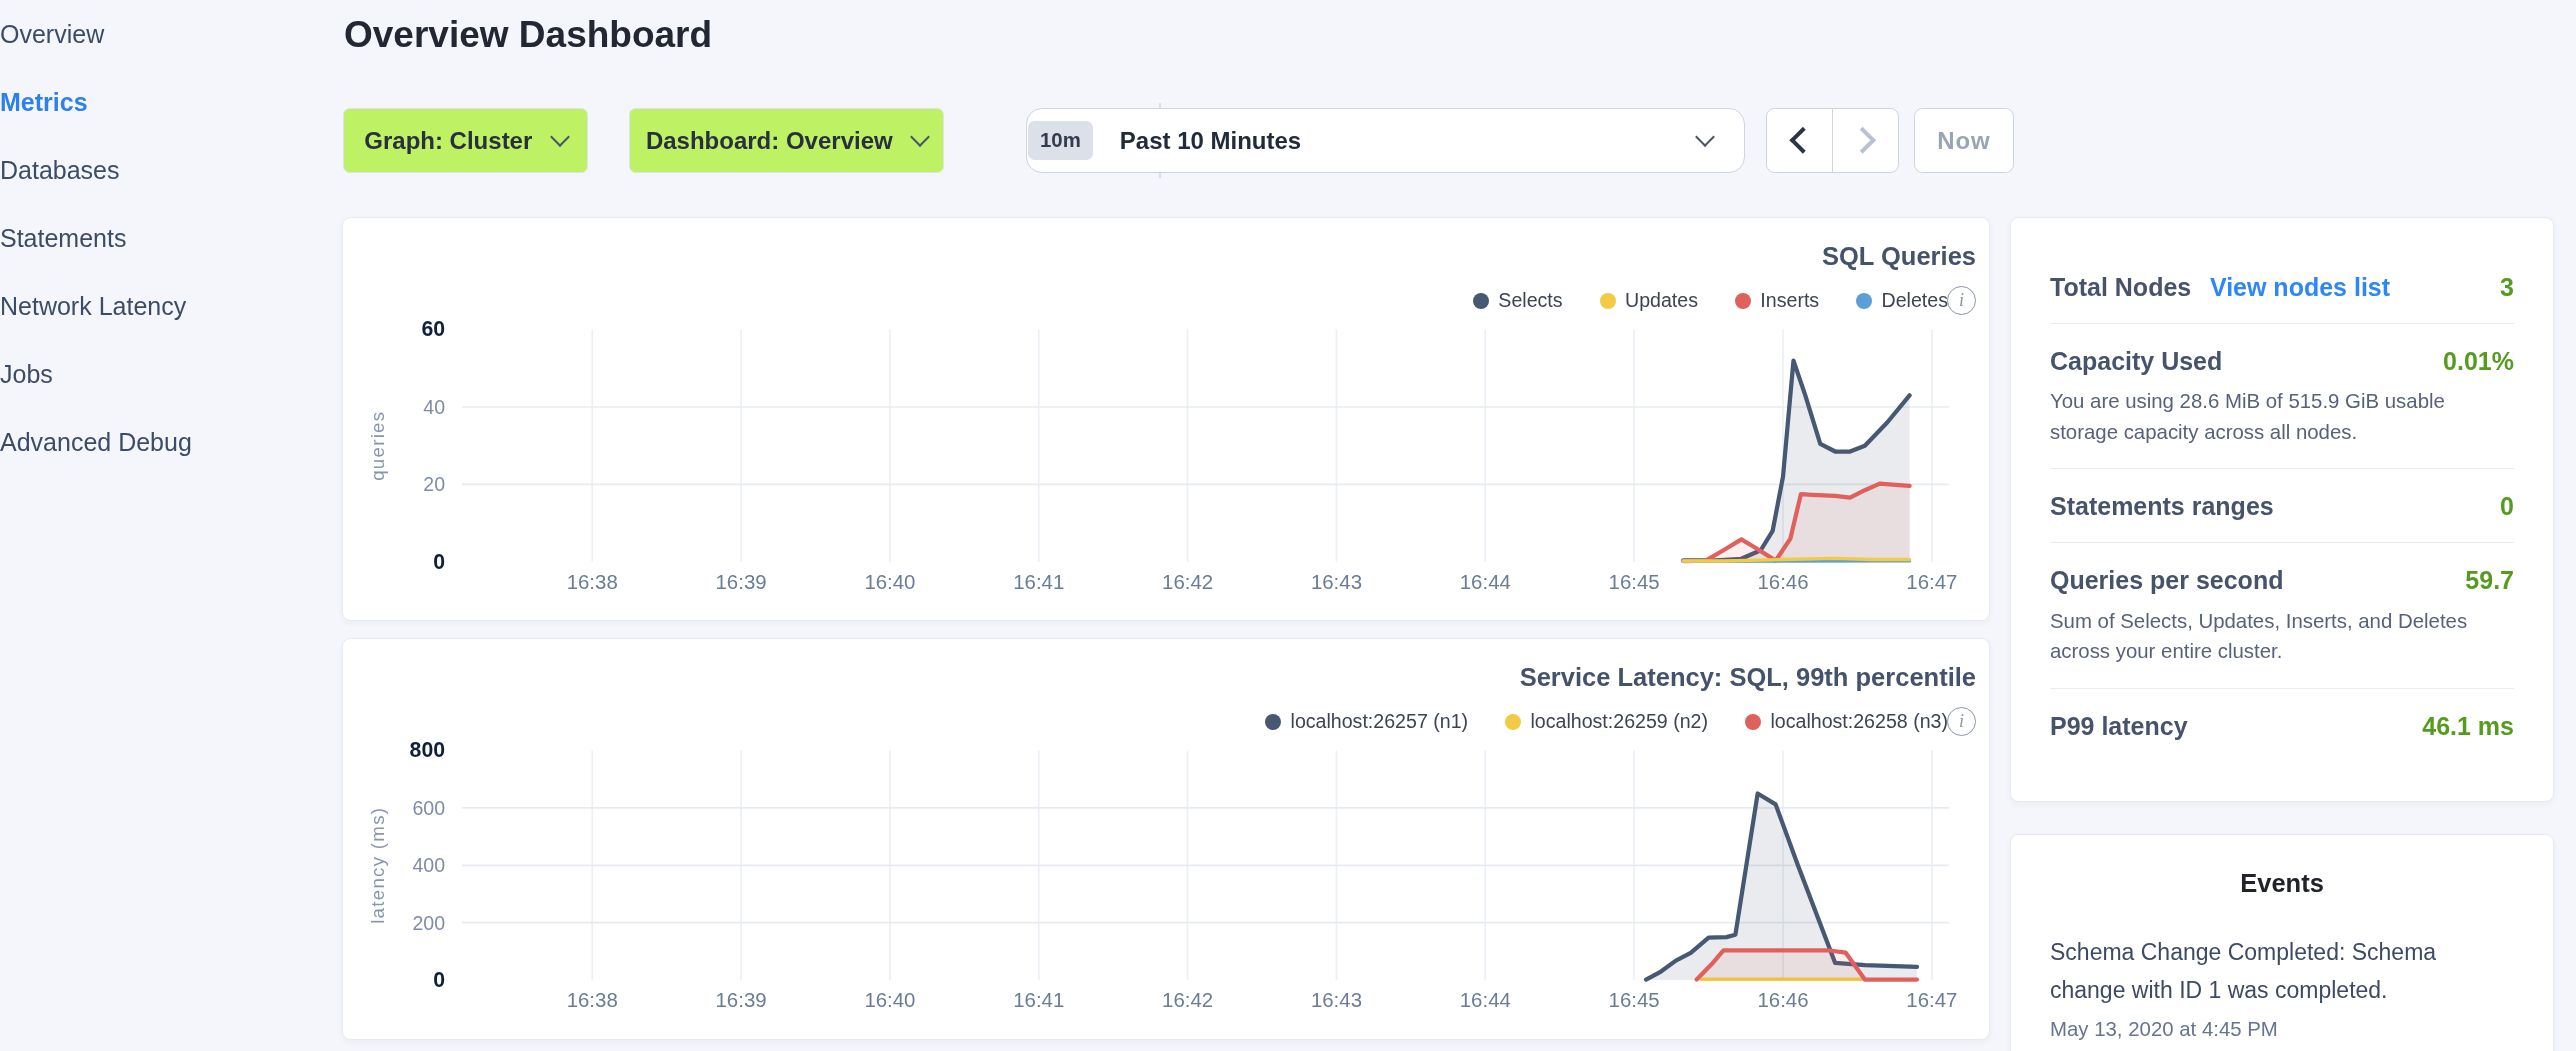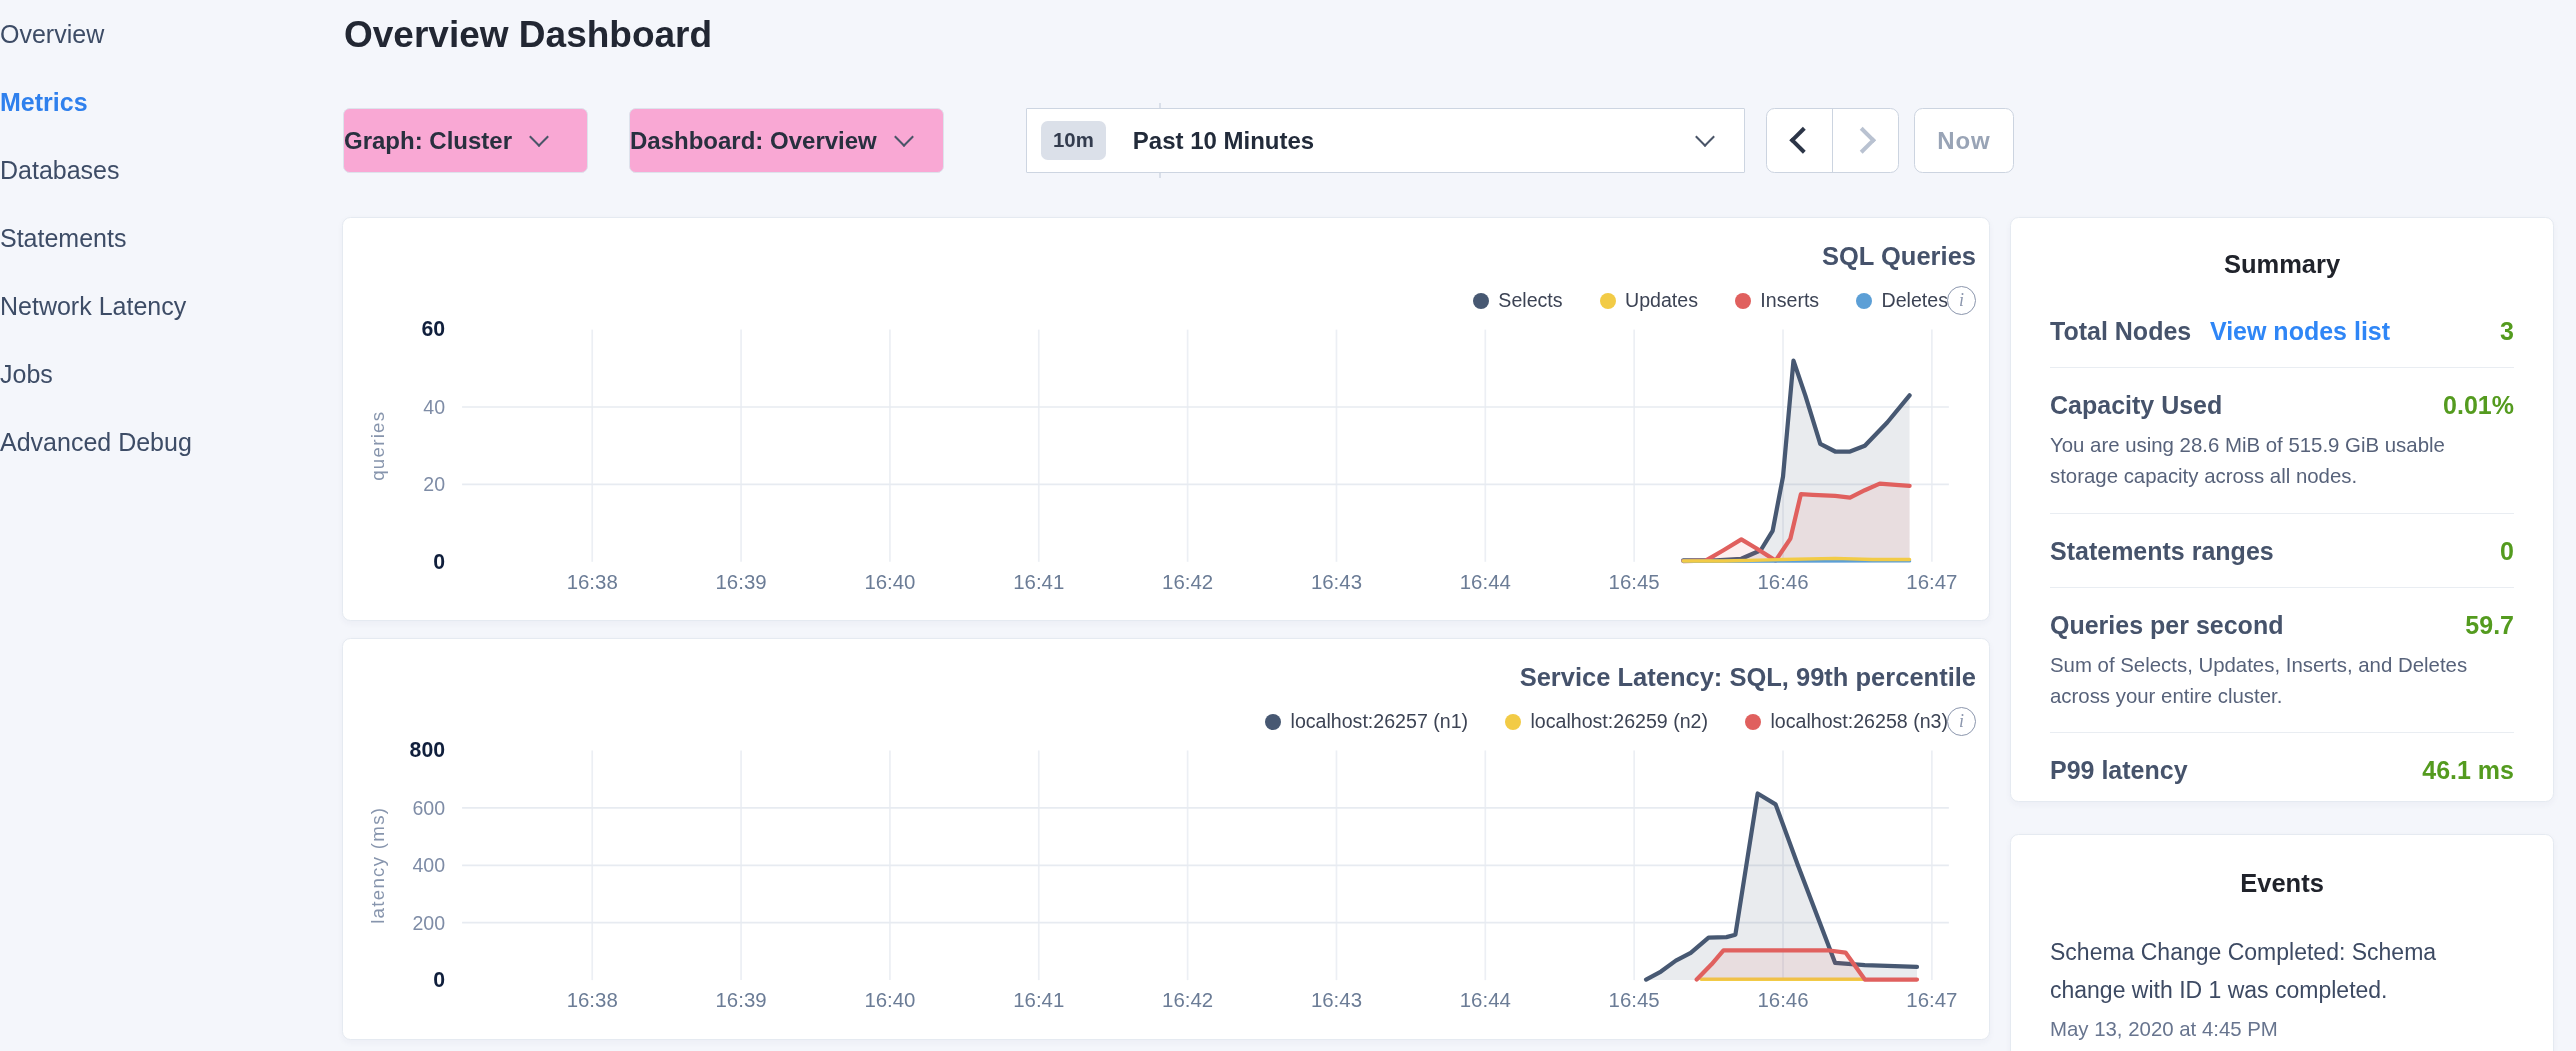--- a/index.html
+++ b/index.html
@@ -8,32 +8,32 @@
 
   
   .sidebar { position:absolute; left:0; top:0; width:340px; }
   .nav-item { height:68px; display:flex; align-items:center; 
               font-size:25px; font-weight:500; color:#3d4c66; cursor:pointer; }
   .nav-item.active { color:#2f80ed; font-weight:700; }
 
   
   .page-title { position:absolute; left:344px; top:13.6px; font-size:37px; font-weight:600;
                 color:#222733; }
-  .dd { position:absolute; top:108px; height:65px; background:#f9a8d4; border:1.7px solid #dde3ec;
-        border-radius:6.8px; display:flex; align-items:center; gap:20.4px;
+  .dd { position:absolute; top:108px; height:65px; background:#bef264; border:1.7px solid #dde3ec;
+        border-radius:6.8px; display:flex; align-items:center; justify-content:center; gap:20.4px;
         font-size:24px; font-weight:700; color:#28303f; box-sizing:border-box; cursor:pointer; }
   .dd1 { left:343px; width:245px; }
   .dd2 { left:629px; width:315px; }
   .caret { width:12px; height:12px; border-right:2.6px solid #4a5568; border-bottom:2.6px solid #4a5568;
            transform:rotate(45deg); margin-top:-6.8px; }
   .vdiv { position:absolute; left:1159px; top:103px; width:1.7px; height:75px; background:#d9dfe9; }
 
   .timesel { position:absolute; left:1026px; top:108px; width:719px; height:65px; background:#fff;
-             border:1.7px solid #cdd5e1; border-radius:1px; box-sizing:border-box; display:flex;
-             align-items:center; padding:0 32px 0 14px; cursor:pointer; }
+             border:1.7px solid #cdd5e1; border-radius:16px; box-sizing:border-box; display:flex;
+             align-items:center; padding:0 32px 0 1px; cursor:pointer; }
   .time-badge { background:#dbe0e9; border-radius:6.8px; padding:7.7px 12px; font-size:20.4px;
                 font-weight:700; color:#333c4e; }
   .time-label { margin-left:27px; font-size:24px; font-weight:700; color:#222b3a; flex:1; }
 
   .navgroup { position:absolute; left:1766px; top:108px; width:133px; height:65px; background:#fff;
               border:1.7px solid #ccd4e0; border-radius:8.5px; box-sizing:border-box; display:flex; }
   .navgroup .half { flex:1; display:flex; align-items:center; justify-content:center; cursor:pointer; }
   .navgroup .half.prev { border-right:1.7px solid #ccd4e0; }
   .chev { width:14.5px; height:14.5px; border-right:4.3px solid #2c3547; border-bottom:4.3px solid #2c3547; }
   .chev.left  { transform:rotate(135deg); margin-left:6.8px; }
@@ -225,21 +225,20 @@
         <text x="48" y="266" text-anchor="middle" font-size="22" fill="#8795ad" letter-spacing="1.5" transform="rotate(-90 48 266)" font-family="Liberation Sans, sans-serif">latency (ms)</text>
         <path d="M1532.0 400.3 L1549.5 390.9 L1567.0 378.1 L1584.5 368.9 L1605.5 351.1 L1626.5 350.4 L1637.0 347.7 L1663.2 181.6 L1684.3 194.4 L1710.5 266.0 L1754.3 380.8 L1789.2 383.4 L1850.5 385.5 L1850.5 401 L1532.0 401 Z" fill="rgba(71,88,114,0.12)" stroke="none"></path>
         <path d="M1532.0 400.3 L1549.5 390.9 L1567.0 378.1 L1584.5 368.9 L1605.5 351.1 L1626.5 350.4 L1637.0 347.7 L1663.2 181.6 L1684.3 194.4 L1710.5 266.0 L1754.3 380.8 L1789.2 383.4 L1850.5 385.5" fill="none" stroke="#475872" stroke-width="5" stroke-linejoin="round" stroke-linecap="round"></path>
         <path d="M1596.8 400.0 L1789.2 400.0" fill="none" stroke="#f2cb46" stroke-width="4" stroke-linejoin="round" stroke-linecap="round"></path>
         <path d="M1591.5 400.3 L1609.0 382.4 L1623.0 365.9 L1745.5 365.9 L1766.5 368.6 L1789.2 400.3 L1850.5 400.3 L1850.5 401 L1591.5 401 Z" fill="rgba(224,96,94,0.10)" stroke="none"></path>
         <path d="M1591.5 400.3 L1609.0 382.4 L1623.0 365.9 L1745.5 365.9 L1766.5 368.6 L1789.2 400.3 L1850.5 400.3" fill="none" stroke="#e0605e" stroke-width="5" stroke-linejoin="round" stroke-linecap="round"></path>
       </svg>
   </div>
 
   <div class="card summary-card">
-    <div class="panel-title">Summary</div>
     <div class="srow">
       <div class="srow-head">
         <span class="srow-label">Total Nodes</span>
         <span class="srow-link">View nodes list</span>
         <span class="srow-value">3</span>
       </div>
     </div>
     <div class="srow">
       <div class="srow-head">
         <span class="srow-label">Capacity Used</span>

